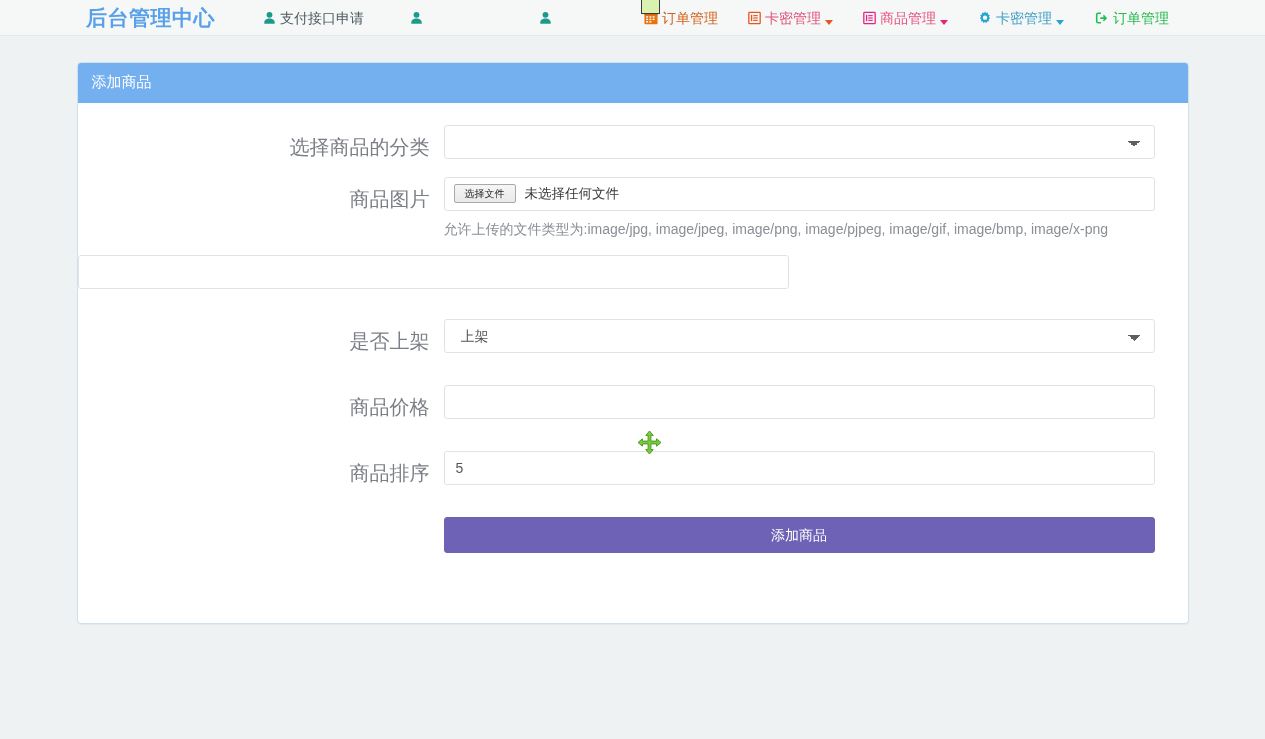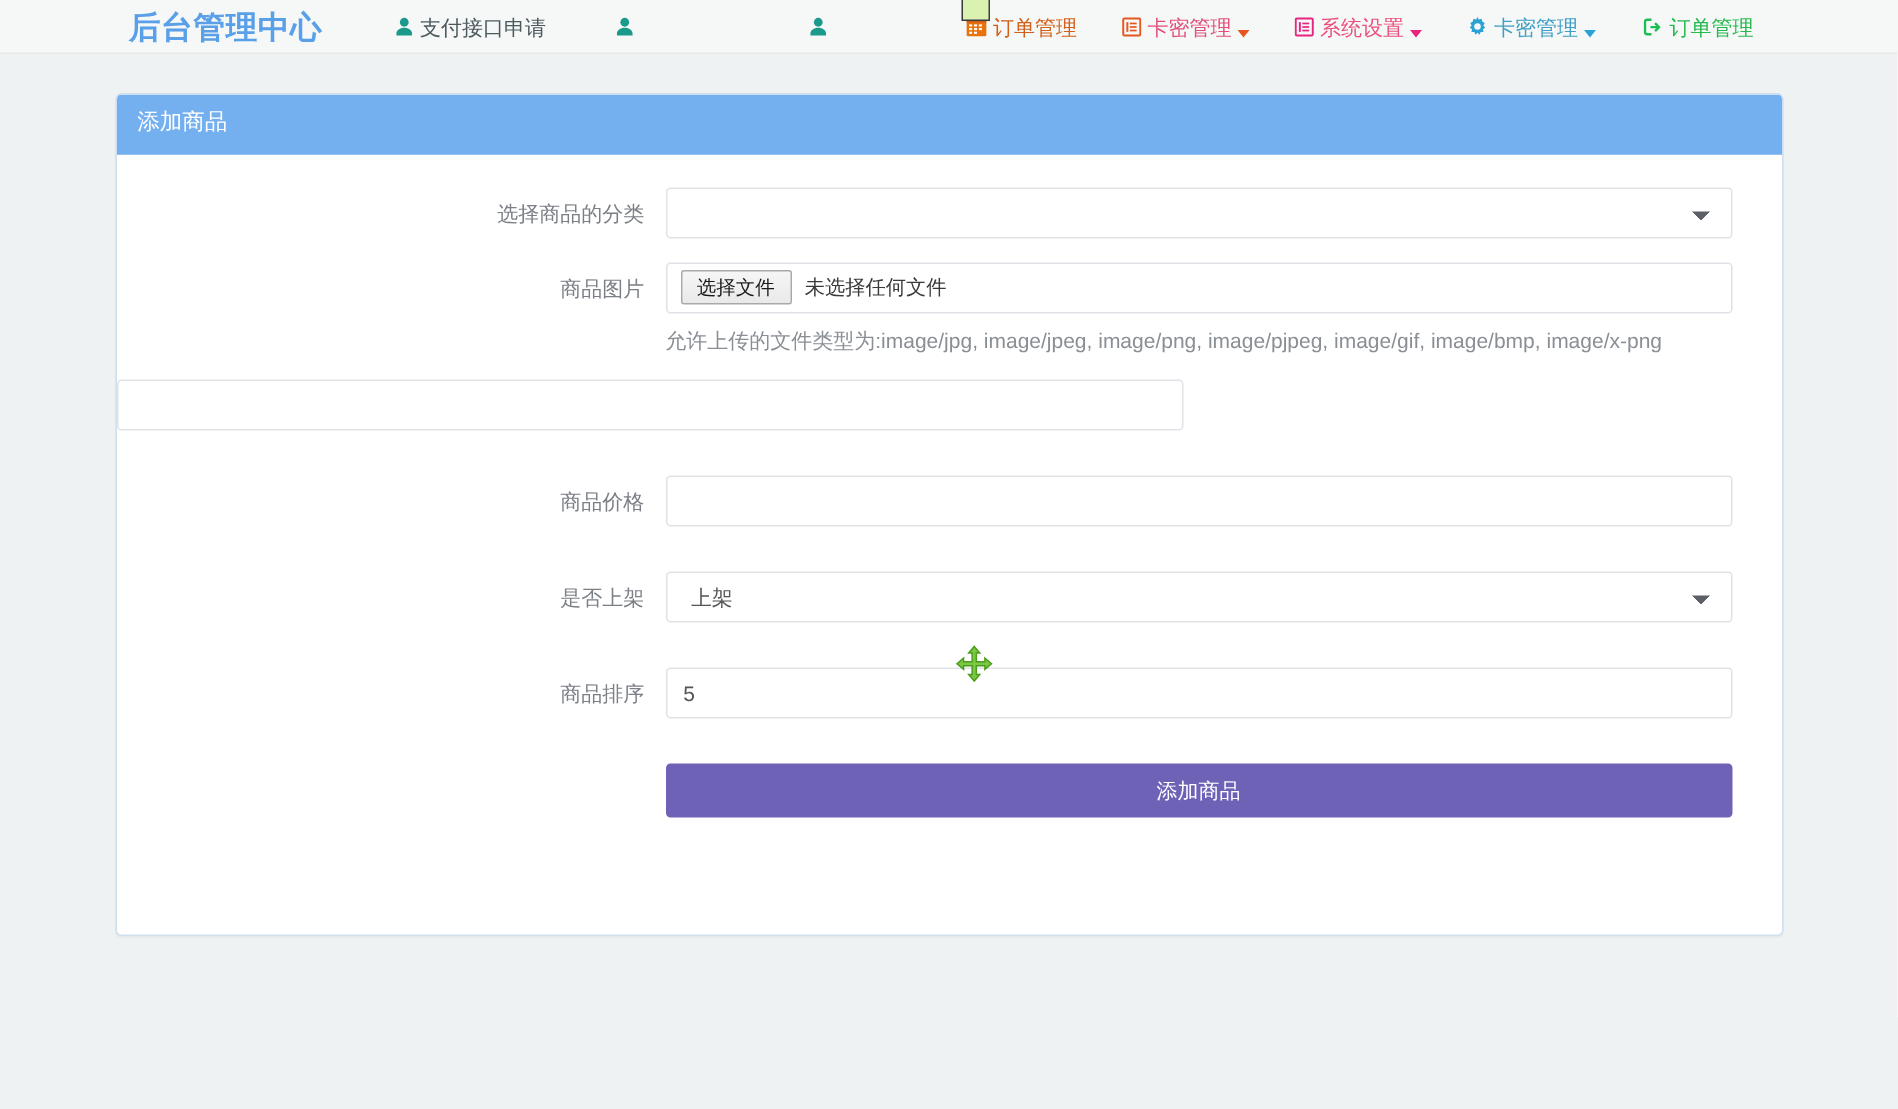--- a/index.html
+++ b/index.html
@@ -112,21 +112,21 @@
     display: flex;
     align-items: flex-start;
     margin-bottom: 16px;
   }
   .form-label {
     width: 366px;
     text-align: right;
     padding-right: 14px;
     padding-top: 8px;
     color: #7b7f86;
-    font-size: 14px;
+    font-size: 20px;
     line-height: 1.4;
   }
   .form-control-wrap { width: 711px; }
 
   .fc {
     display: block;
     width: 711px;
     height: 34px;
     padding: 6px 11px;
     font-size: 14px;
@@ -161,21 +161,21 @@
     height: 34px;
     border: 1px solid #dfe2e6;
     border-radius: 3px;
     background: #fff;
     display: flex;
     align-items: center;
     padding: 0 9px;
   }
   .file-btn {
     font-family: "Liberation Sans", "DejaVu Sans", sans-serif;
-    font-size: 13px;
+    font-size: 10px;
     color: #1a1a1a;
     background: #efefef;
     background: linear-gradient(#f6f6f6, #e9e9e9);
     border: 1px solid #a9a9a9;
     border-radius: 2px;
     padding: 2px 10px;
     cursor: pointer;
     line-height: 1.35;
   }
   .file-name {
@@ -302,21 +302,21 @@
     <a class="nav-item ni-goods">
       <span class="nav-ico list-ico">
         <svg width="13" height="14" viewBox="0 0 16 16">
           <rect x="1" y="1" width="14" height="14" rx="1" fill="none" stroke="#e8237f" stroke-width="1.6"></rect>
           <rect x="3.6" y="4" width="1.6" height="8" fill="#e8237f"></rect>
           <rect x="6.4" y="4.4" width="5.6" height="1.4" fill="#e8237f"></rect>
           <rect x="6.4" y="7.3" width="5.6" height="1.4" fill="#e8237f"></rect>
           <rect x="6.4" y="10.2" width="5.6" height="1.4" fill="#e8237f"></rect>
         </svg>
       </span>
-      <span class="nav-label">系统设置</span>
+      <span class="nav-label">商品管理</span>
       <span class="caret"></span>
     </a>
 
     <a class="nav-item ni-sys">
       <span class="nav-ico gear-ico">
         <svg width="14" height="14" viewBox="0 0 16 16" fill="#2aa3d4">
           <path d="M8 0.4l1 1.9 2.1-.5.5 2.1 1.9 1-1 1.9 1.4 1.6-1.7 1.3.4 2.1-2.2.1-.9 2-1.5-1.5-1.5 1.5-.9-2-2.2-.1.4-2.1-1.7-1.3L3.5 6.8l-1-1.9 1.9-1 .5-2.1 2.1.5z"></path>
           <circle cx="8" cy="7.6" r="2.5" fill="#f6f8f8"></circle>
         </svg>
       </span>
@@ -367,33 +367,33 @@
       </div>
 
       <div class="form-row row-gap-lg" style="margin-top:14px;">
         <div class="form-control-wrap">
           <input class="fc" type="text" value="" style="">
         </div>
       </div>
 
 
       <div class="form-row row-gap-lg">
-        <div class="form-label">商品价格</div>
-        <div class="form-control-wrap">
-          <input class="fc" type="text" value="" style="">
-        </div>
-      </div>
-
-      <div class="form-row row-gap-lg">
         <div class="form-label">是否上架</div>
         <div class="form-control-wrap">
           <select class="fc">
             <option>上架</option>
             <option>下架</option>
           </select>
+        </div>
+      </div>
+
+      <div class="form-row row-gap-lg">
+        <div class="form-label">商品价格</div>
+        <div class="form-control-wrap">
+          <input class="fc" type="text" value="" style="">
         </div>
       </div>
 
       <div class="form-row row-gap-lg">
         <div class="form-label">商品排序</div>
         <div class="form-control-wrap">
           <input class="fc" type="text" value="5" style="">
         </div>
       </div>
 

